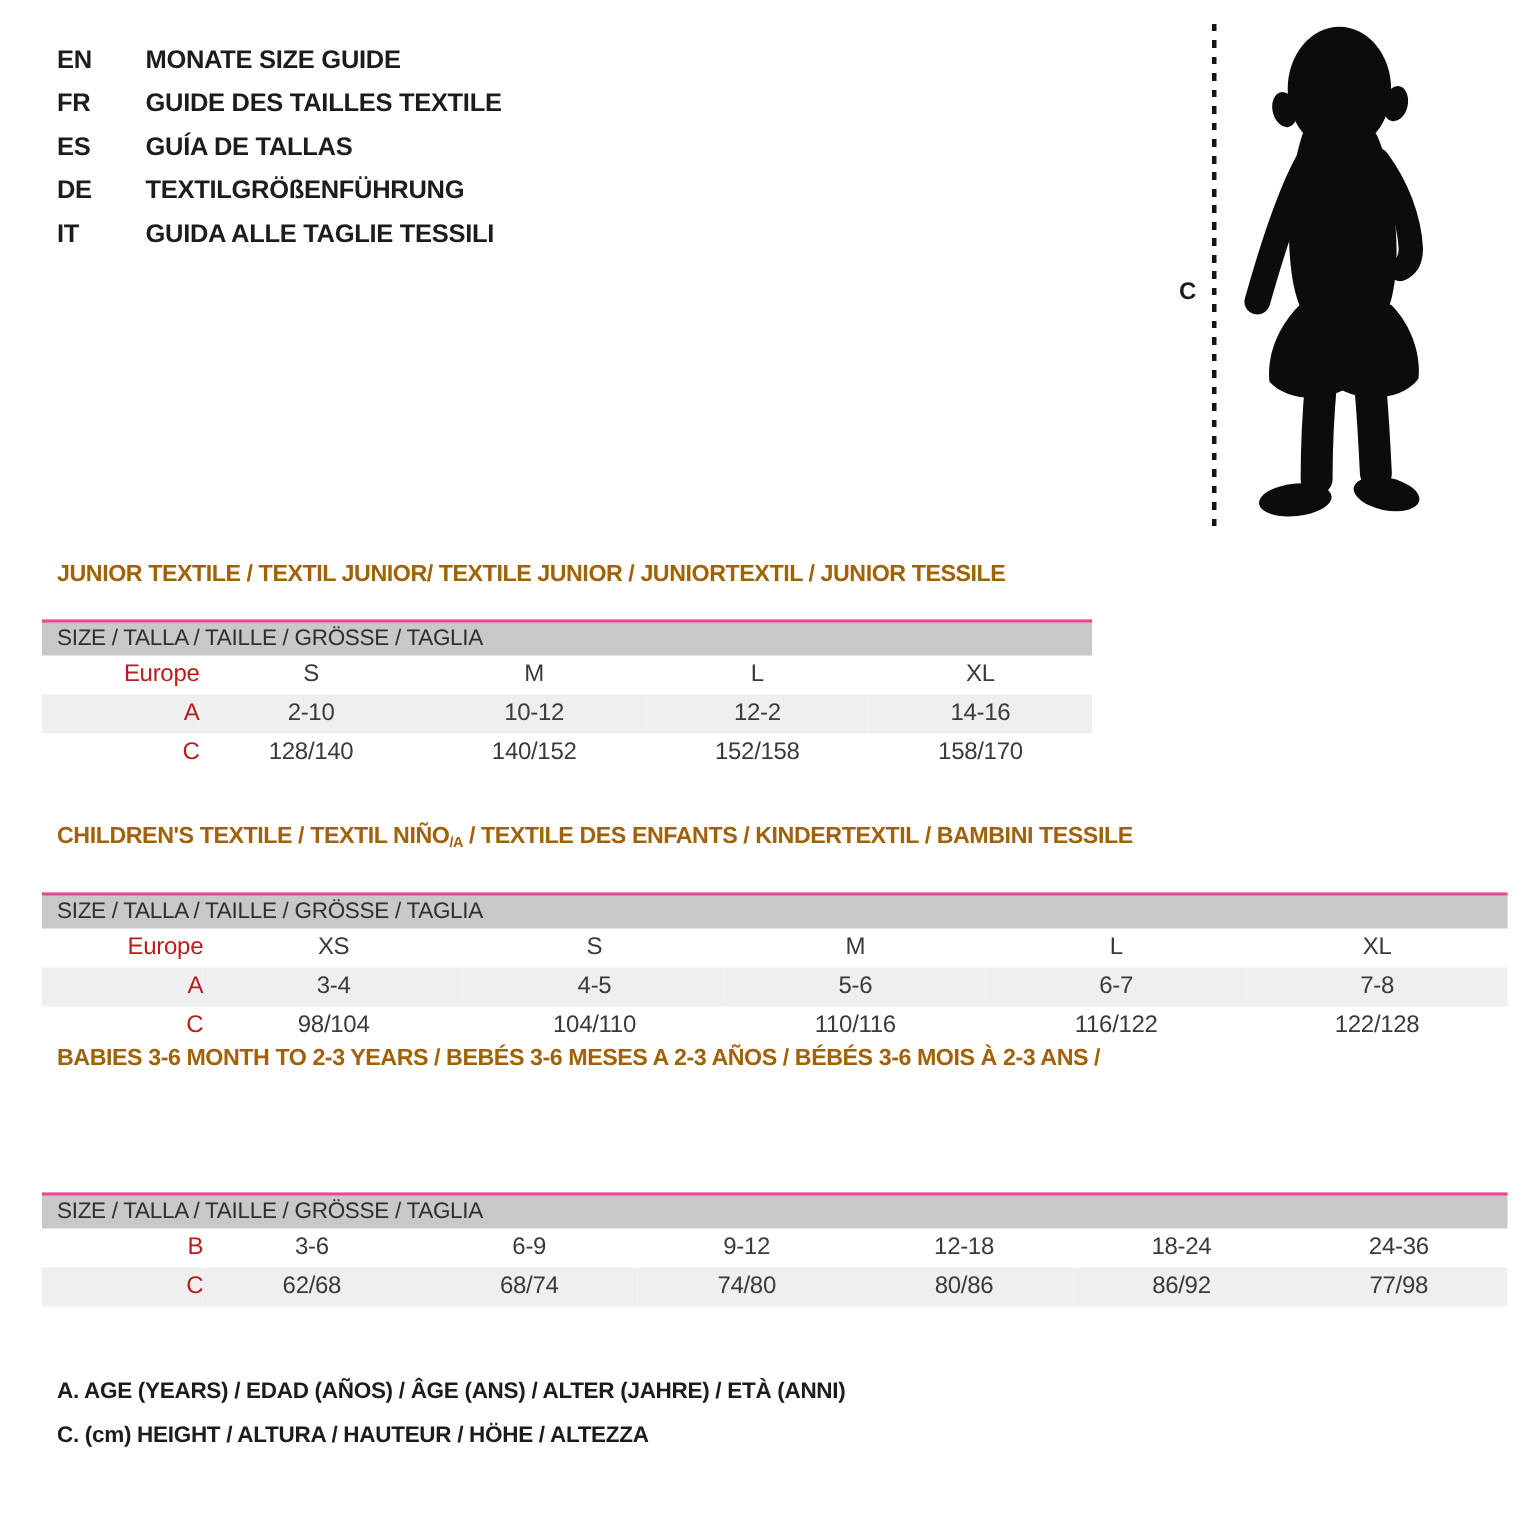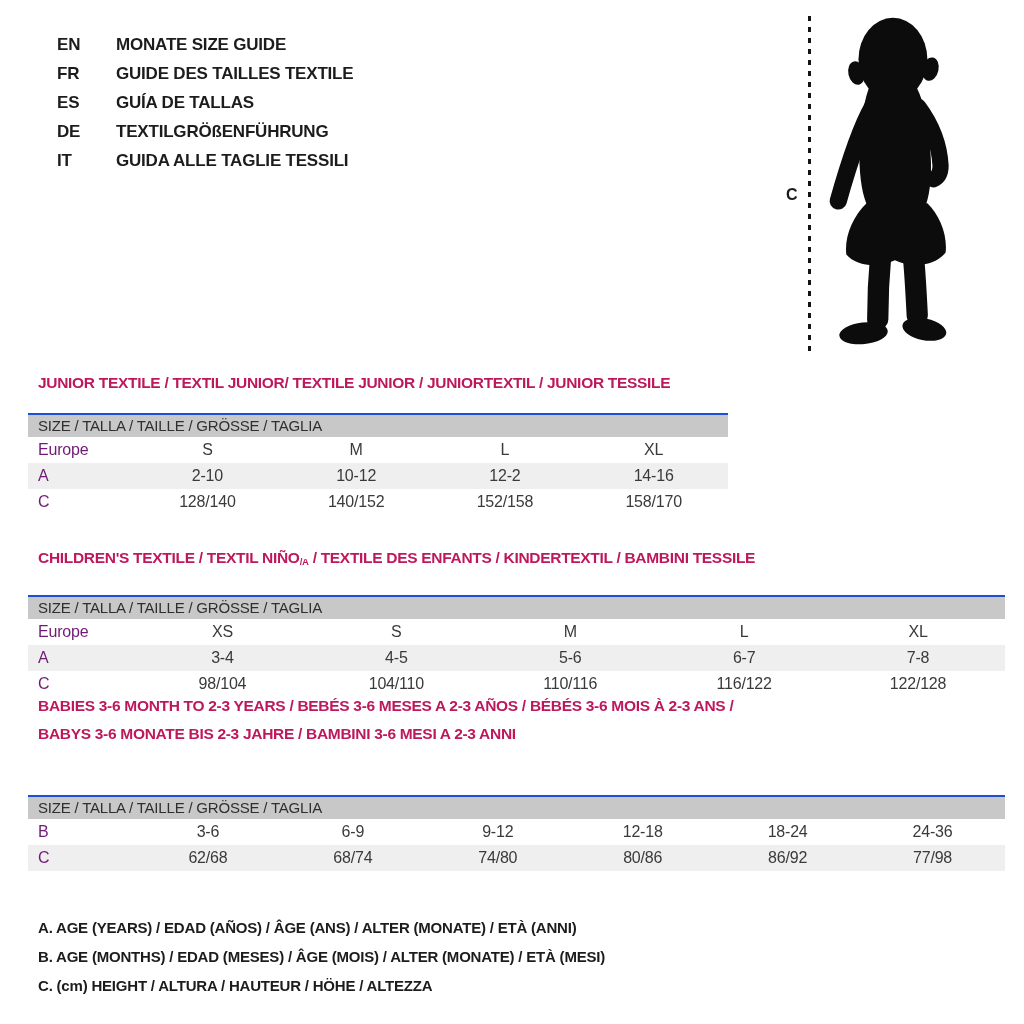--- a/index.html
+++ b/index.html
@@ -2,44 +2,44 @@
 <html><head>
 <meta charset="utf-8">
 <style>
   html,body{margin:0;padding:0;background:#fff;}
   .canvas{
     position:relative;width:1024px;height:1024px;background:#ffffff;
     font-family:"Liberation Sans",sans-serif;color:#1c1c1c;overflow:hidden;
   }
   
   .lang-list{position:absolute;left:38px;top:30px;}
-  .lang-row{display:flex;height:29px;align-items:center;font-weight:bold;font-size:17px;letter-spacing:-0.2px;margin-left:19px;}
+  .lang-row{display:flex;height:29px;font-weight:bold;font-size:17px;letter-spacing:-0.2px;}
   .lang-code{width:59px;}
   
   .measure-label{position:absolute;left:786px;top:186px;font-weight:bold;font-size:16px;}
   .measure-line{
     position:absolute;left:808px;top:16px;width:3px;height:340px;
     background:repeating-linear-gradient(180deg,#141414 0 5px,transparent 5px 11px);
   }
   .figure-svg{position:absolute;left:822px;top:8px;color:#0c0c0c;}
   
   .sec-title{
     position:absolute;left:38px;font-weight:bold;font-size:15.5px;
-    letter-spacing:-0.3px;white-space:nowrap;color:#be185d;line-height:28px;
+    letter-spacing:-0.3px;white-space:nowrap;color:#a16207;line-height:28px;
   }
   .title-sub{font-size:0.62em;vertical-align:-0.25em;}
   
   .tbl{position:absolute;left:28px;}
   .size-bar{
-    height:22px;line-height:22px;background:#c8c8c8;border-top:2px solid #1d4ed8;
+    height:22px;line-height:22px;background:#c8c8c8;border-top:2px solid #ec4899;
     padding-left:10px;font-size:15px;color:#2f2f2f;letter-spacing:-0.2px;
   }
   .size-grid{width:100%;border-collapse:collapse;table-layout:fixed;font-size:16px;color:#3a3a3a;letter-spacing:-0.2px;}
   .size-grid td{height:26px;padding:0;text-align:center;vertical-align:middle;}
-  .size-grid td.lbl{text-align:left;padding-left:10px;color:#701a75;}
+  .size-grid td.lbl{text-align:right;padding-left:10px;color:#b91c1c;}
   tr.shaded{background:#efefef;}
   
   .footnotes{position:absolute;left:38px;top:913px;font-weight:bold;font-size:15px;letter-spacing:-0.2px;}
   .footnote{height:29px;line-height:29px;white-space:nowrap;}
 </style>
 </head>
 <body>
 
 <div class="canvas">
 
@@ -159,21 +159,20 @@
         <td>110/116</td>
         <td>116/122</td>
         <td>122/128</td>
       </tr>
     </tbody>
       </table>
   </div>
 
   <div class="sec-title" style="top:692px">
     <div>BABIES 3-6 MONTH TO 2-3 YEARS / BEBÉS 3-6 MESES A 2-3 AÑOS / BÉBÉS 3-6 MOIS À 2-3 ANS /</div>
-    <div>BABYS 3-6 MONATE BIS 2-3 JAHRE / BAMBINI 3-6 MESI A 2-3 ANNI</div>
   </div>
   <div class="tbl" style="top:795px;width:977px">
     <div class="size-bar">SIZE / TALLA / TAILLE / GRÖSSE / TAGLIA</div>
     <table class="size-grid">
       <colgroup>
           <col style="width:11%">
           <col>
           <col>
           <col>
           <col>
@@ -197,18 +196,17 @@
         <td>74/80</td>
         <td>80/86</td>
         <td>86/92</td>
         <td>77/98</td>
       </tr>
     </tbody>
       </table>
   </div>
 
   <div class="footnotes">
-    <div class="footnote">A. AGE (YEARS) / EDAD (AÑOS) / ÂGE (ANS) / ALTER (MONATE) / ETÀ (ANNI)</div>
-    <div class="footnote">B. AGE (MONTHS) / EDAD (MESES) / ÂGE (MOIS) / ALTER (MONATE) / ETÀ (MESI)</div>
+    <div class="footnote">A. AGE (YEARS) / EDAD (AÑOS) / ÂGE (ANS) / ALTER (JAHRE) / ETÀ (ANNI)</div>
     <div class="footnote">C. (cm) HEIGHT / ALTURA / HAUTEUR / HÖHE / ALTEZZA</div>
   </div>
 
 </div>
 
 </body></html>

